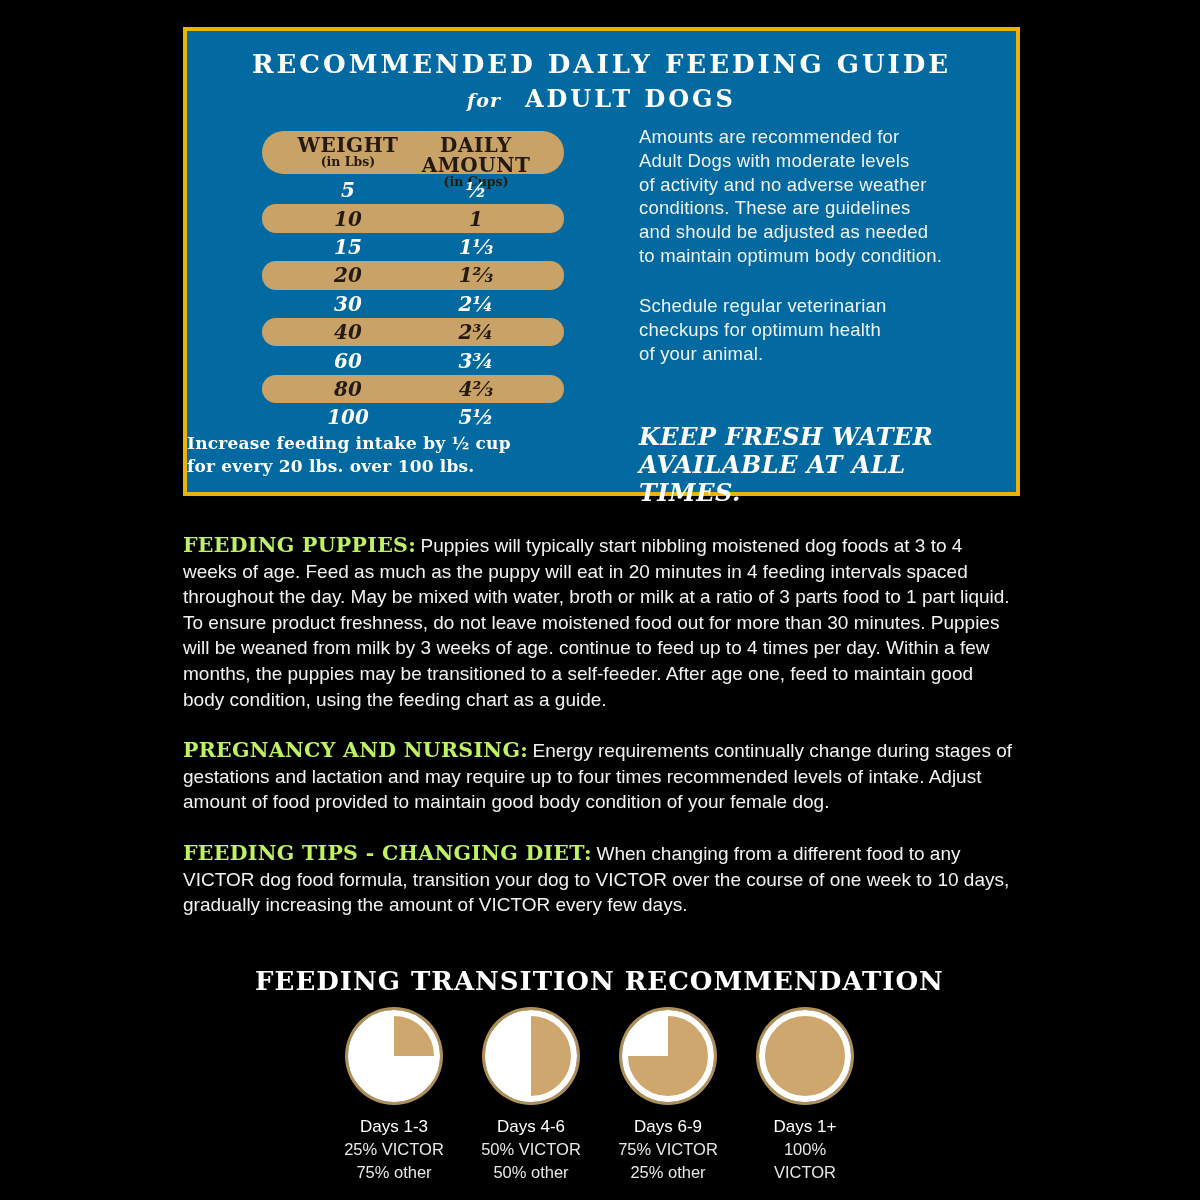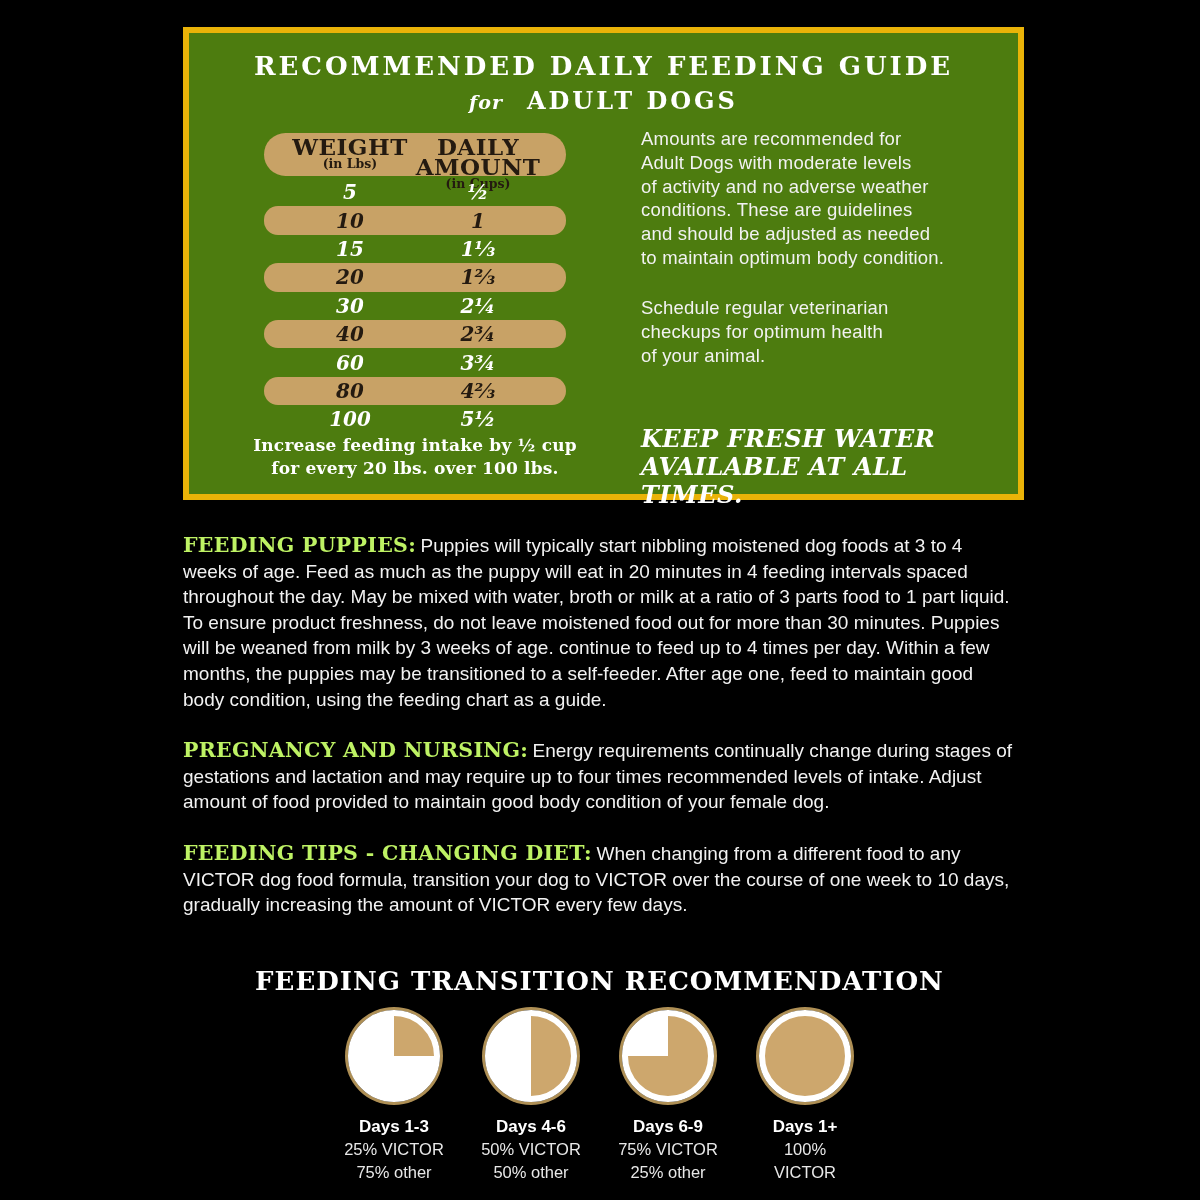--- a/index.html
+++ b/index.html
@@ -1,43 +1,43 @@
 <!DOCTYPE html>
 <html><head>
 <meta charset="utf-8">
 <style>
   html,body{margin:0;padding:0}
   body{
     width:1200px;height:1200px;background:#000;position:relative;
     font-family:"Liberation Sans",sans-serif;color:#f4f4f4;overflow:hidden;
   }
   
-  .guide-box{position:absolute;left:183px;top:27px;width:829px;height:461px;border:6px solid #eab308;background:#4d7c0f}
+  .guide-box{position:absolute;left:183px;top:27px;width:829px;height:461px;border:4px solid #eab308;background:#0369a1}
   .guide-title{position:absolute;top:18px;left:0;width:100%;text-align:center;
     font-family:"DejaVu Serif",serif;font-weight:bold;color:#fff}
   .gt1{font-size:26px;letter-spacing:3px}
   .gt2{font-size:24px;letter-spacing:3px;margin-top:5px}
   .gt-for{font-style:italic;font-size:19px;letter-spacing:1px;margin-right:24px;font-weight:600;text-transform:lowercase}
   
   .feed-table{position:absolute;left:75px;top:100px;width:302px}
   .ft-header{position:relative;height:43px;border-radius:22px;background:#c8a266;color:#241a10;
     font-family:"DejaVu Serif",serif;font-weight:bold}
   .ft-h-col{position:absolute;top:4px;transform:translateX(-50%);text-align:center}
-  .ft-h-col .h1{font-size:23px;letter-spacing:.5px;line-height:20px}
+  .ft-h-col .h1{font-size:20px;letter-spacing:.5px;line-height:20px}
   .ft-h-col .h2{font-size:12.5px;line-height:13px}
   .col-w{left:86px}
   .col-a{left:214px}
   .ft-rows{margin-top:2px}
   .ft-row{position:relative;height:28.4px;border-radius:14px;
     font-family:"DejaVu Serif",serif;font-weight:bold;font-style:italic;font-size:20px;color:#fff}
   .ft-row.pill{background:#c8a266;color:#241a10}
   .ft-row .cell{position:absolute;top:50%;transform:translate(-50%,-50%)}
   .cell-w{left:86px}
   .cell-a{left:214px}
-  .table-note{position:absolute;top:401px;left:0;width:452px;text-align:center;
+  .table-note{position:absolute;top:401px;left:0;width:452px;text-align:left;
     font-family:"DejaVu Serif",serif;font-weight:bold;font-size:17px;line-height:23px;
     white-space:pre-line;color:#fff;letter-spacing:.2px}
   
   .gr-para{position:absolute;left:452px;width:354px;font-size:18.5px;line-height:23.8px;
     white-space:pre-line;color:#f2f2f2;letter-spacing:.2px}
   .p1{top:94px}
   .p2{top:263px}
   .water{position:absolute;left:452px;top:392px;width:354px;
     font-family:"DejaVu Serif",serif;font-weight:bold;font-style:italic;
     font-size:24px;line-height:28px;white-space:pre-line;letter-spacing:.5px;color:#fff}
@@ -48,21 +48,21 @@
   .section.s3{}
   .sec-h{font-family:"DejaVu Serif",serif;font-weight:bold;font-size:20.5px;letter-spacing:.3px;color:#bef264}
   .sec-b{font-size:19px;color:#f2f2f2}
   
   .tr-head{position:absolute;top:966px;left:183px;width:833px;text-align:center;
     font-family:"DejaVu Serif",serif;font-weight:bold;font-size:26px;letter-spacing:1px;color:#fff}
   .pies{position:absolute;top:1010px;left:183px;width:833px;display:flex;justify-content:center;gap:37px}
   .pie-item{width:100px;text-align:center}
   .pie{width:80px;height:80px;border-radius:50%;border:6px solid #fff;
     box-shadow:0 0 0 3px #ae8f55;margin:0 auto;background:#fff}
-  .pie-days{margin-top:14px;font-weight:bold;font-size:17px;line-height:22px;color:#fff}
+  .pie-days{margin-top:14px;font-weight:normal;font-size:17px;line-height:22px;color:#fff}
   .pie-line{font-size:16.5px;line-height:22.5px;color:#e8e8e8}
 </style>
 </head>
 <body>
 
 <div class="guide-box">
 
   <div class="guide-title">
     <div class="gt1">RECOMMENDED DAILY FEEDING GUIDE</div>
     <div class="gt2">

